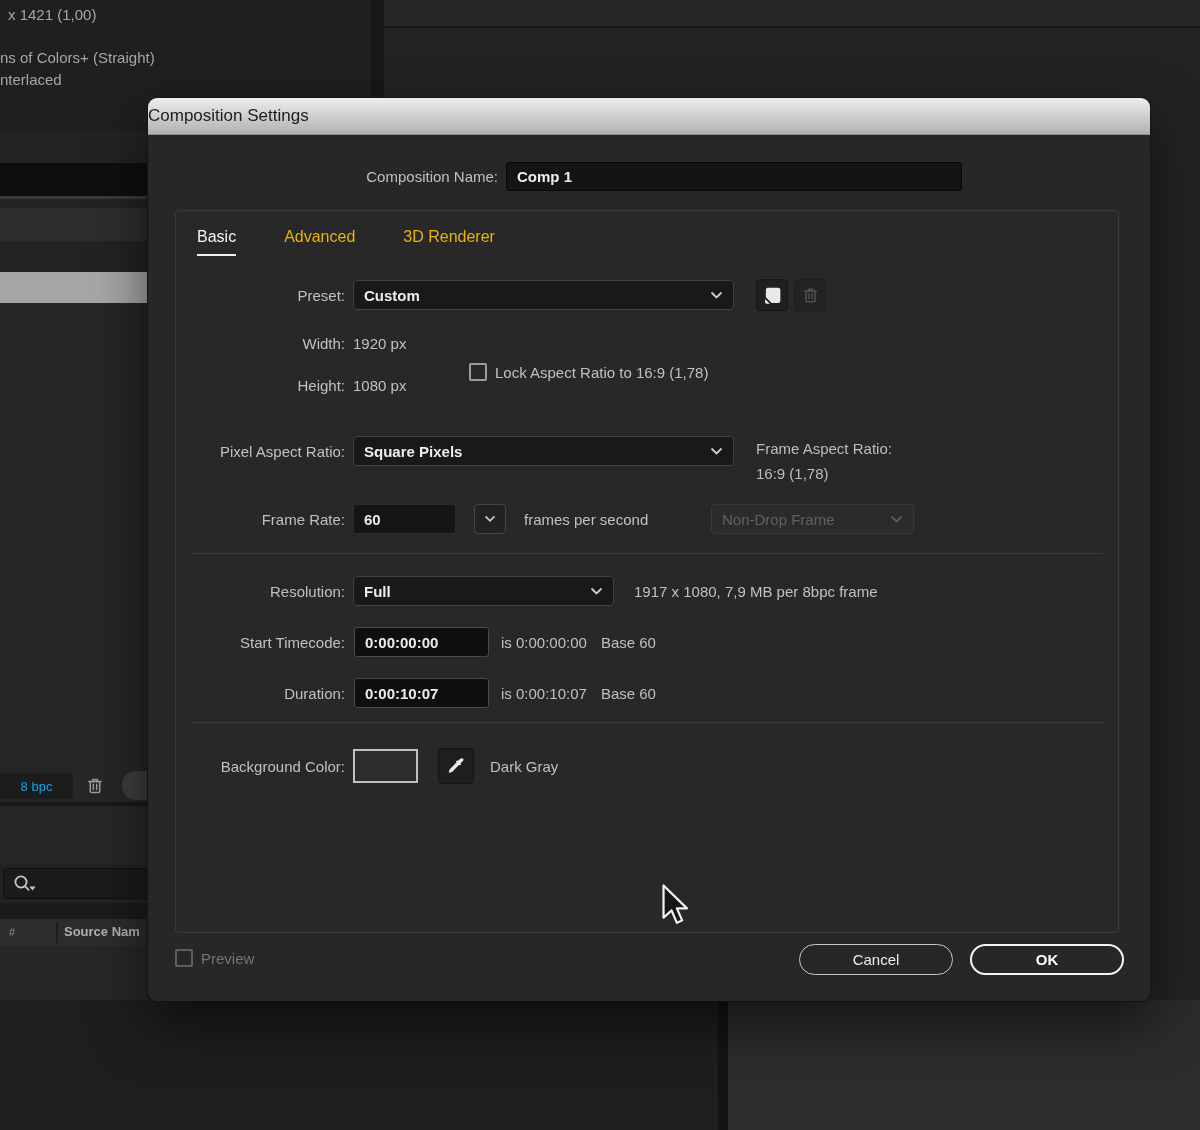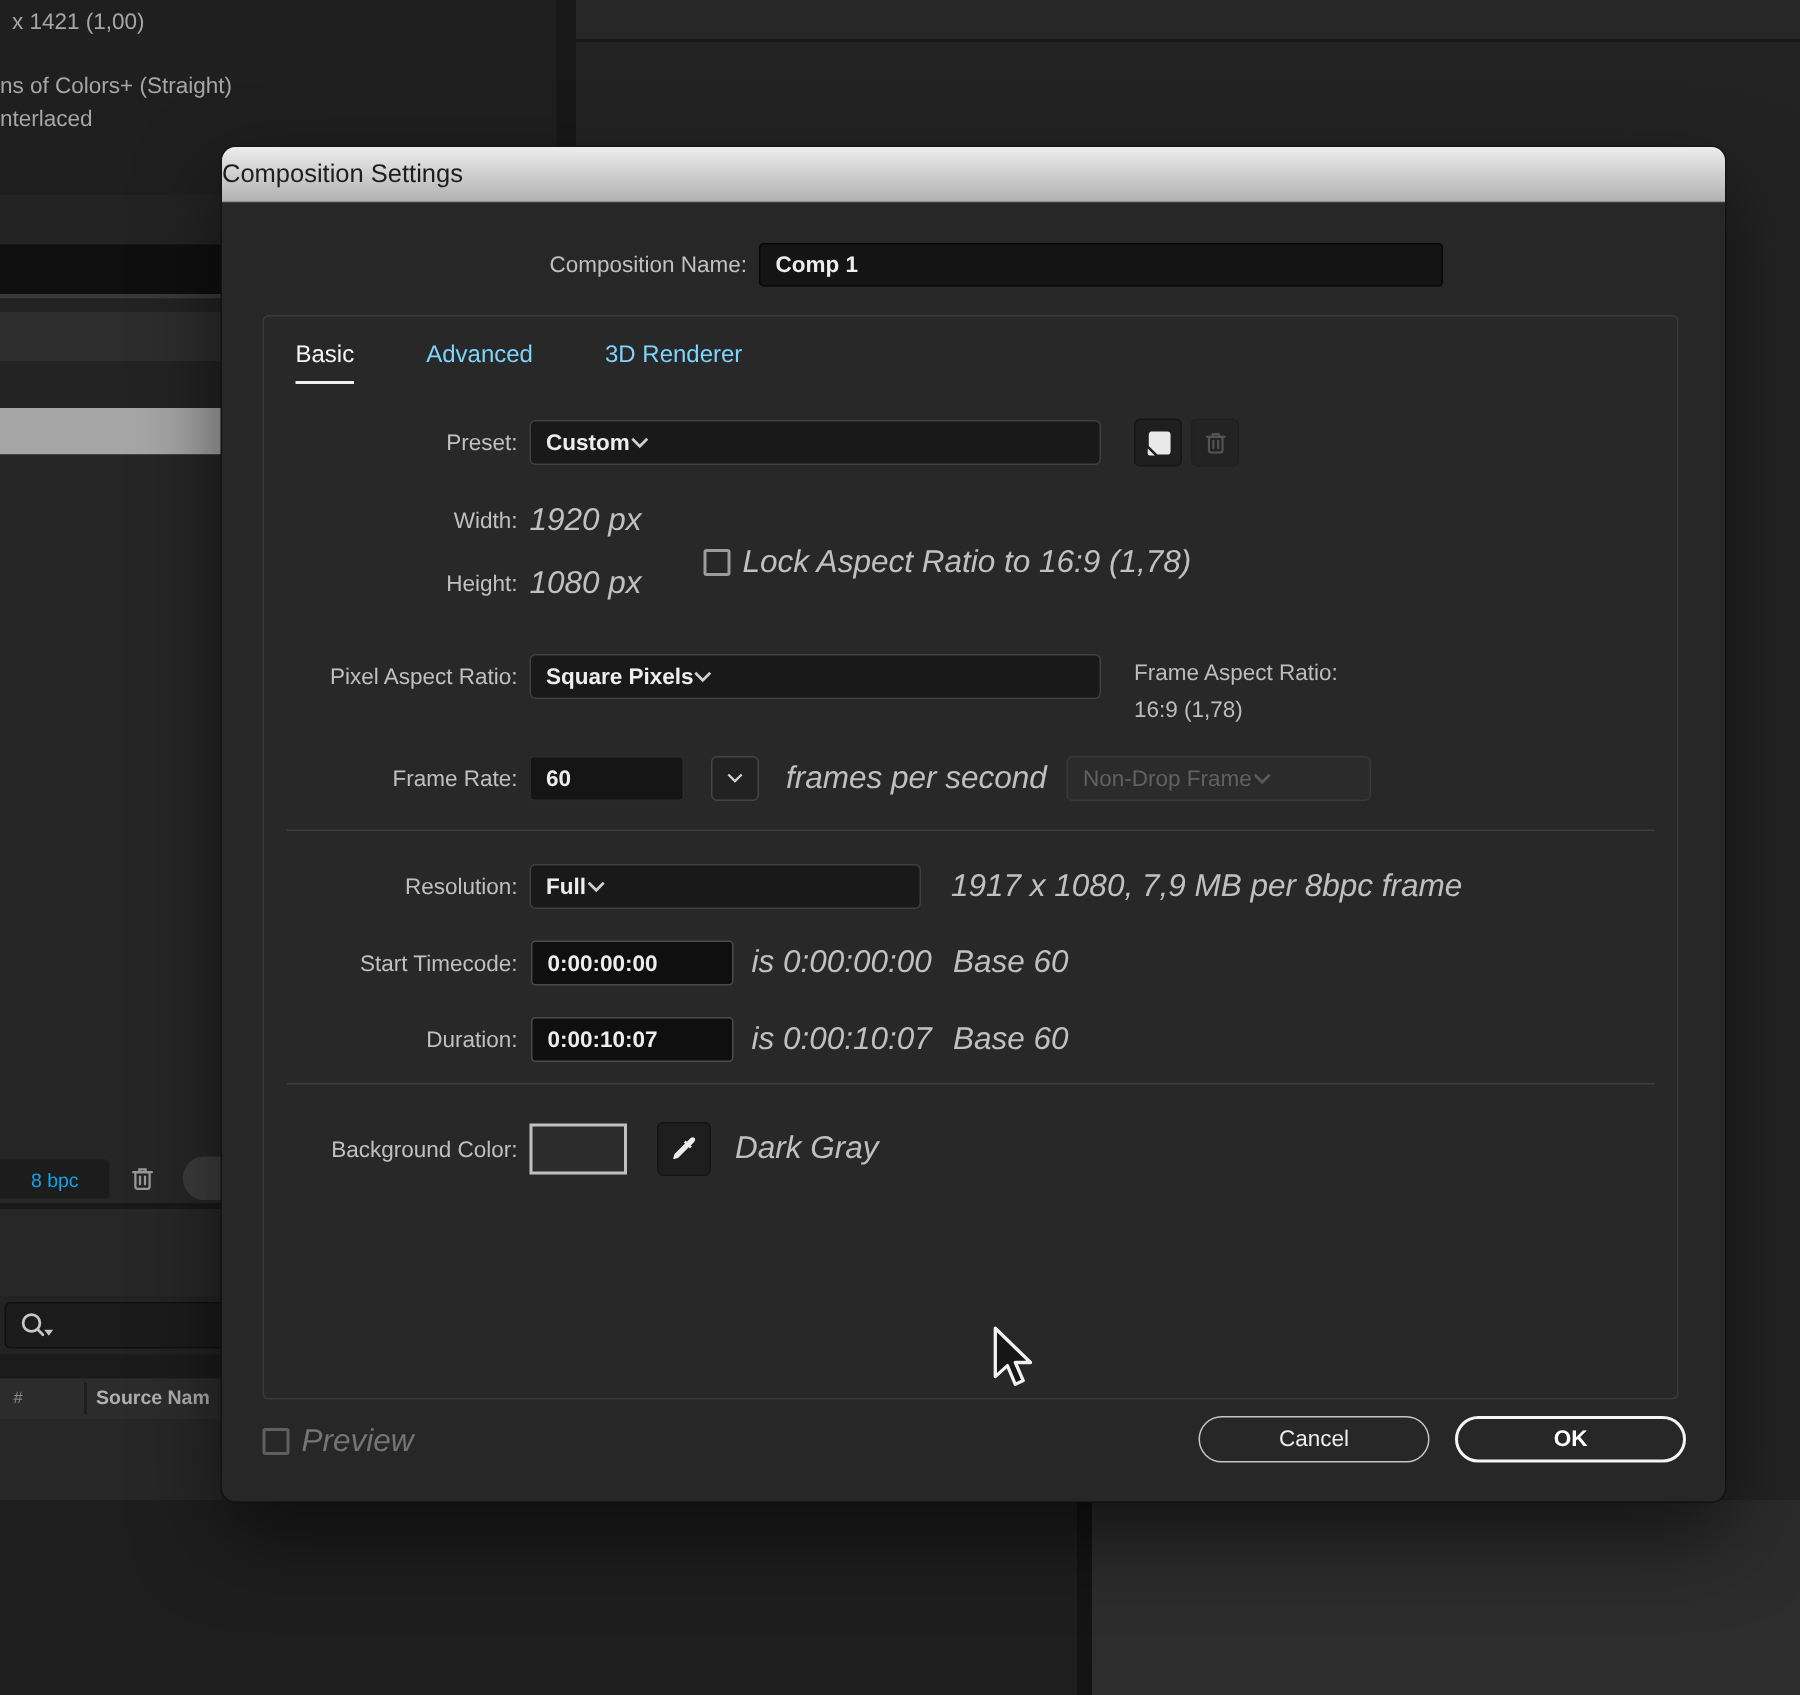--- a/index.html
+++ b/index.html
@@ -53,40 +53,40 @@
 
   
   #dialog { left:148px; top:98px; width:1002px; height:903px; background:#272727; border-radius:9px;
     box-shadow:0 22px 55px rgba(0,0,0,.55), 0 0 0 1px #191919; z-index:5; }
   #titlebar { position:absolute; left:0; top:0; width:100%; height:37px; border-radius:9px 9px 0 0;
     background:linear-gradient(#ededed,#d2d2d2 45%,#b2b2b2); border-bottom:1px solid #8d8d8d;
     display:flex; align-items:center; color:#1d1d1d; font-size:17px; }
 
   .drow { position:absolute; display:flex; align-items:center; }
   .lbl  { color:#c0c0c0; font-size:15px; text-align:right; flex:none; white-space:nowrap; }
-  .val  { color:#c0c0c0; font-size:21px; white-space:nowrap;font-style:italic; }
+  .val  { color:#c0c0c0; font-size:15px; white-space:nowrap; }
 
   #name-row { left:0; top:64px; width:100%; }
   #name-row .lbl { width:350px; }
   #name-input { margin-left:8px; width:456px; height:29px; background:#141414; border:1px solid #070707;
     border-radius:3px; color:#ededed; font-size:15px; font-weight:600; padding:0 10px;
     font-family:"Liberation Sans","DejaVu Sans",sans-serif; outline:none; }
 
   #panel { position:absolute; left:27px; top:112px; width:944px; height:723px; background:#282828;
     border:1px solid #3a3a3a; border-radius:4px; }
 
   #tabs { position:absolute; left:21px; top:17px; display:flex; column-gap:48px; }
-  .tab { font-size:16px; color:#7dd3fc; padding-bottom:8px; white-space:nowrap; }
+  .tab { font-size:16px; color:#eab308; padding-bottom:8px; white-space:nowrap; }
   .tab.active { color:#f5f5f5; border-bottom:2px solid #f0f0f0; }
 
   .prow { position:absolute; left:0; width:100%; display:flex; align-items:center; }
   .plbl { width:169px; text-align:right; color:#c0c0c0; font-size:15px; flex:none; white-space:nowrap; }
 
   .dd { height:30px; background:#191919; border:1px solid #404040; border-radius:4px;
-    display:flex; align-items:center; padding:0 10px;
+    display:flex; align-items:center; justify-content:space-between; padding:0 10px;
     color:#ededed; font-size:15px; font-weight:600; }
   .dd.small { background:#222; border:1px solid #454545; justify-content:center; padding:0; }
   .dd.disabled { background:#2b2b2b; border:1px solid #393939; color:#616161; font-weight:400; }
 
   .iconbtn { width:32px; height:32px; background:#1f1f1f; border:1px solid #161616; border-radius:4px;
     display:flex; align-items:center; justify-content:center; flex:none; }
   .iconbtn.disabled { opacity:.45; }
 
   .checkbox { width:18px; height:18px; border:2px solid #9c9c9c; border-radius:2px; background:transparent; flex:none; }
   .checkbox.dim { border-color:#5f5f5f; }

